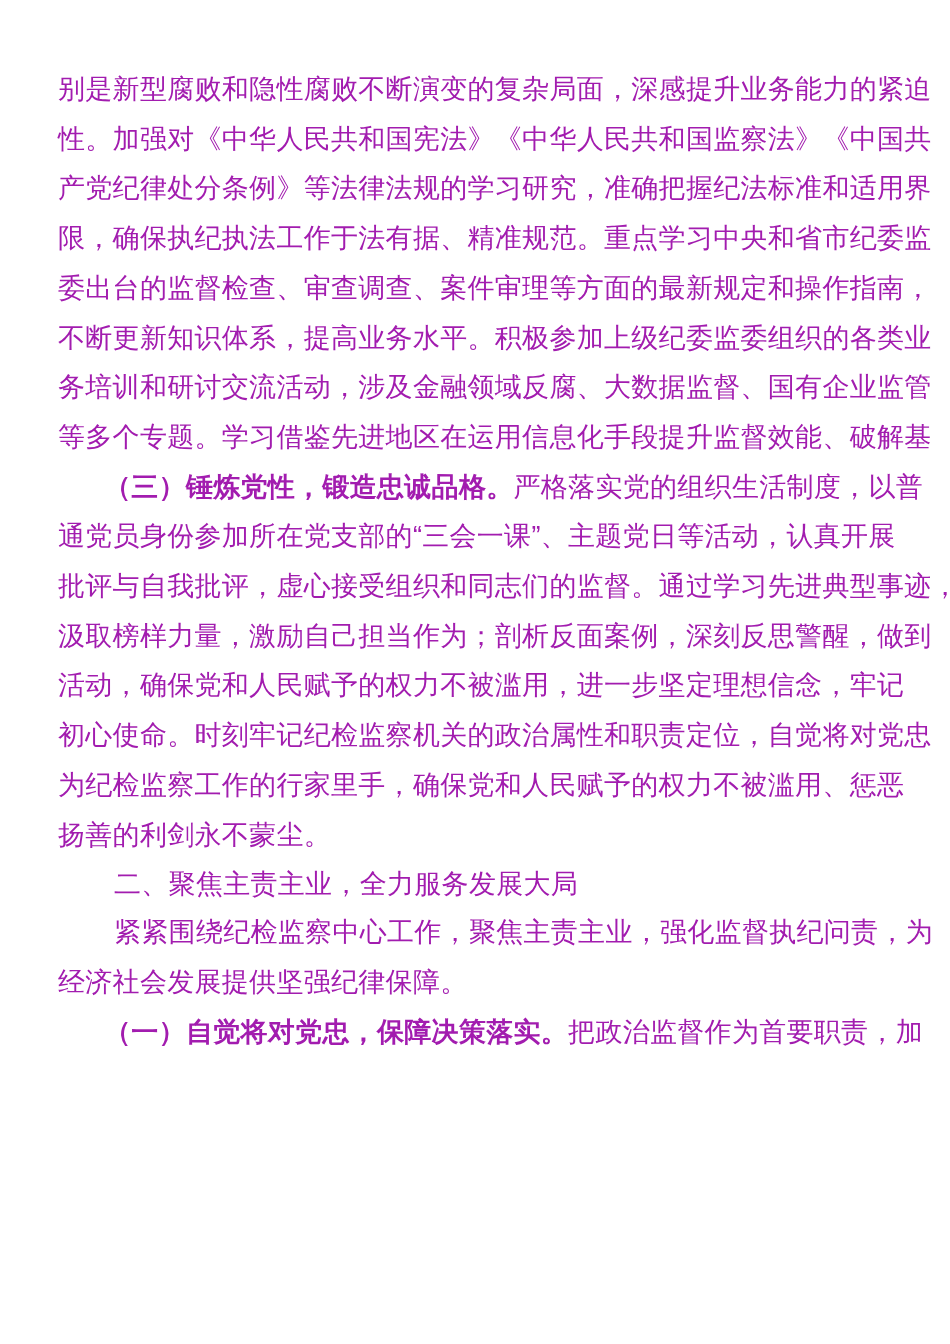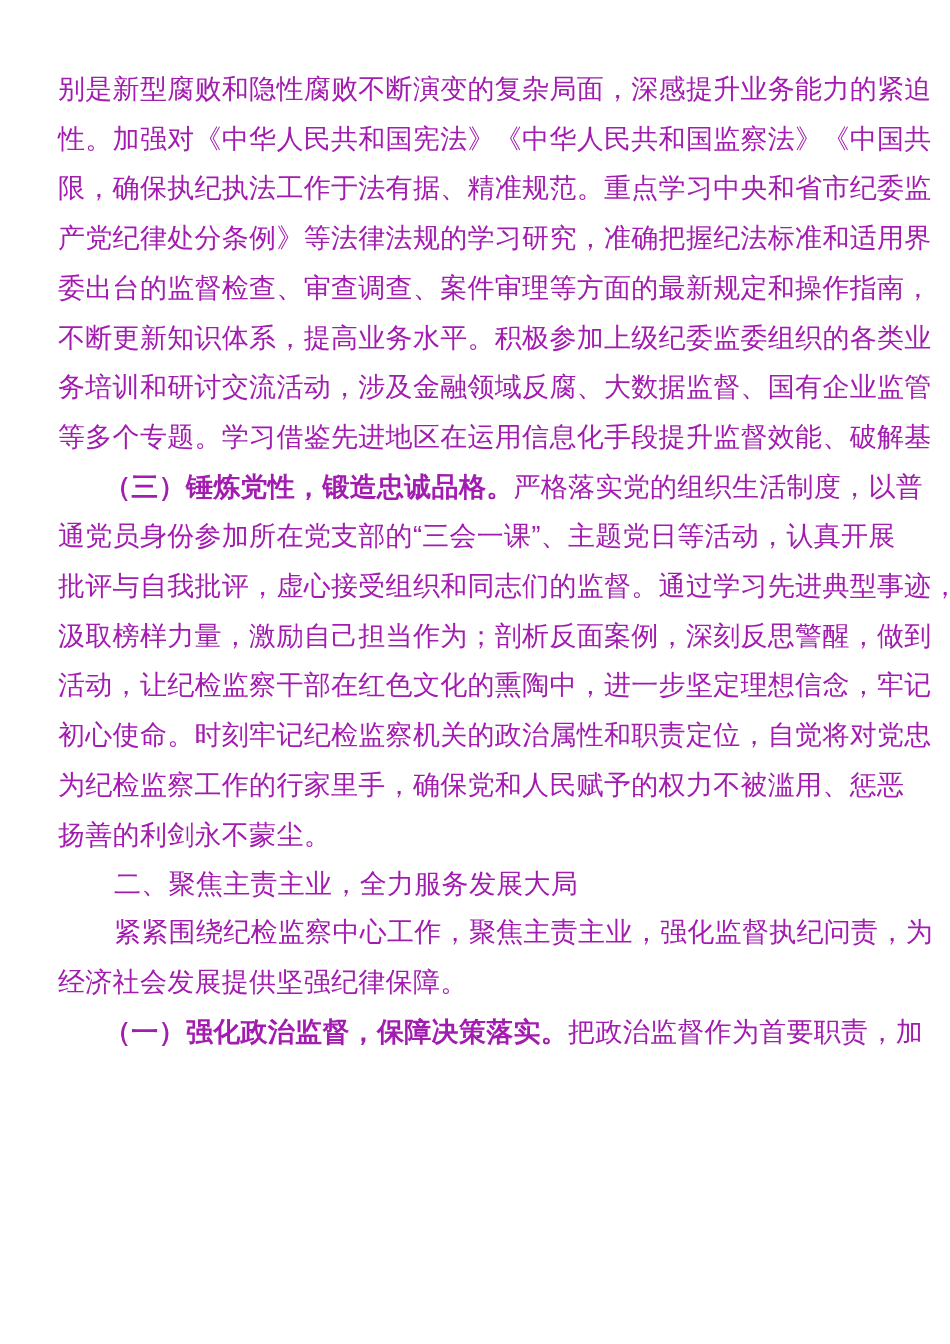--- a/index.html
+++ b/index.html
@@ -16,45 +16,45 @@
   .line.last { text-align-last: left; }
 </style>
 </head>
 <body>
 
 <div class="page">
 
   <div class="p">
     <span class="line">别是新型腐败和隐性腐败不断演变的复杂局面，深感提升业务能力的紧迫</span>
     <span class="line">性。加强对《中华人民共和国宪法》《中华人民共和国监察法》《中国共</span>
+    <span class="line">产党纪律处分条例》等法律法规的学习研究，准确把握纪法标准和适用界</span>
     <span class="line">限，确保执纪执法工作于法有据、精准规范。重点学习中央和省市纪委监</span>
-    <span class="line">产党纪律处分条例》等法律法规的学习研究，准确把握纪法标准和适用界</span>
     <span class="line">委出台的监督检查、审查调查、案件审理等方面的最新规定和操作指南，</span>
     <span class="line">不断更新知识体系，提高业务水平。积极参加上级纪委监委组织的各类业</span>
     <span class="line">务培训和研讨交流活动，涉及金融领域反腐、大数据监督、国有企业监管</span>
     <span class="line">等多个专题。学习借鉴先进地区在运用信息化手段提升监督效能、破解基</span>
   </div>
 
   <div class="p">
     <span class="line" style="padding-left:46px;"><span class="bold">（三）锤炼党性，锻造忠诚品格。</span><span>严格落实党的组织生活制度，以普</span></span>
     <span class="line">通党员身份参加所在党支部的“三会一课”、主题党日等活动，认真开展</span>
     <span class="line">批评与自我批评，虚心接受组织和同志们的监督。通过学习先进典型事迹，</span>
     <span class="line">汲取榜样力量，激励自己担当作为；剖析反面案例，深刻反思警醒，做到</span>
-    <span class="line">活动，让纪检监察干部在红色文化的熏陶中，进一步坚定理想信念，牢记</span>
+    <span class="line">活动，确保党和人民赋予的权力不被滥用，进一步坚定理想信念，牢记</span>
     <span class="line">初心使命。时刻牢记纪检监察机关的政治属性和职责定位，自觉将对党忠</span>
     <span class="line">为纪检监察工作的行家里手，确保党和人民赋予的权力不被滥用、惩恶</span>
     <span class="line last">扬善的利剑永不蒙尘。</span>
   </div>
 
   <div class="p" style="line-height:48px;">
     <span class="line last" style="padding-left:56px;">二、聚焦主责主业，全力服务发展大局</span>
   </div>
 
   <div class="p">
     <span class="line" style="padding-left:56px;">紧紧围绕纪检监察中心工作，聚焦主责主业，强化监督执纪问责，为</span>
     <span class="line last">经济社会发展提供坚强纪律保障。</span>
   </div>
 
   <div class="p">
-    <span class="line" style="padding-left:46px;"><span class="bold">（一）强化政治监督，保障决策落实。</span><span>把政治监督作为首要职责，加</span></span>
+    <span class="line" style="padding-left:46px;"><span class="bold">（一）自觉将对党忠，保障决策落实。</span><span>把政治监督作为首要职责，加</span></span>
   </div>
 
 </div>
 
 </body></html>

